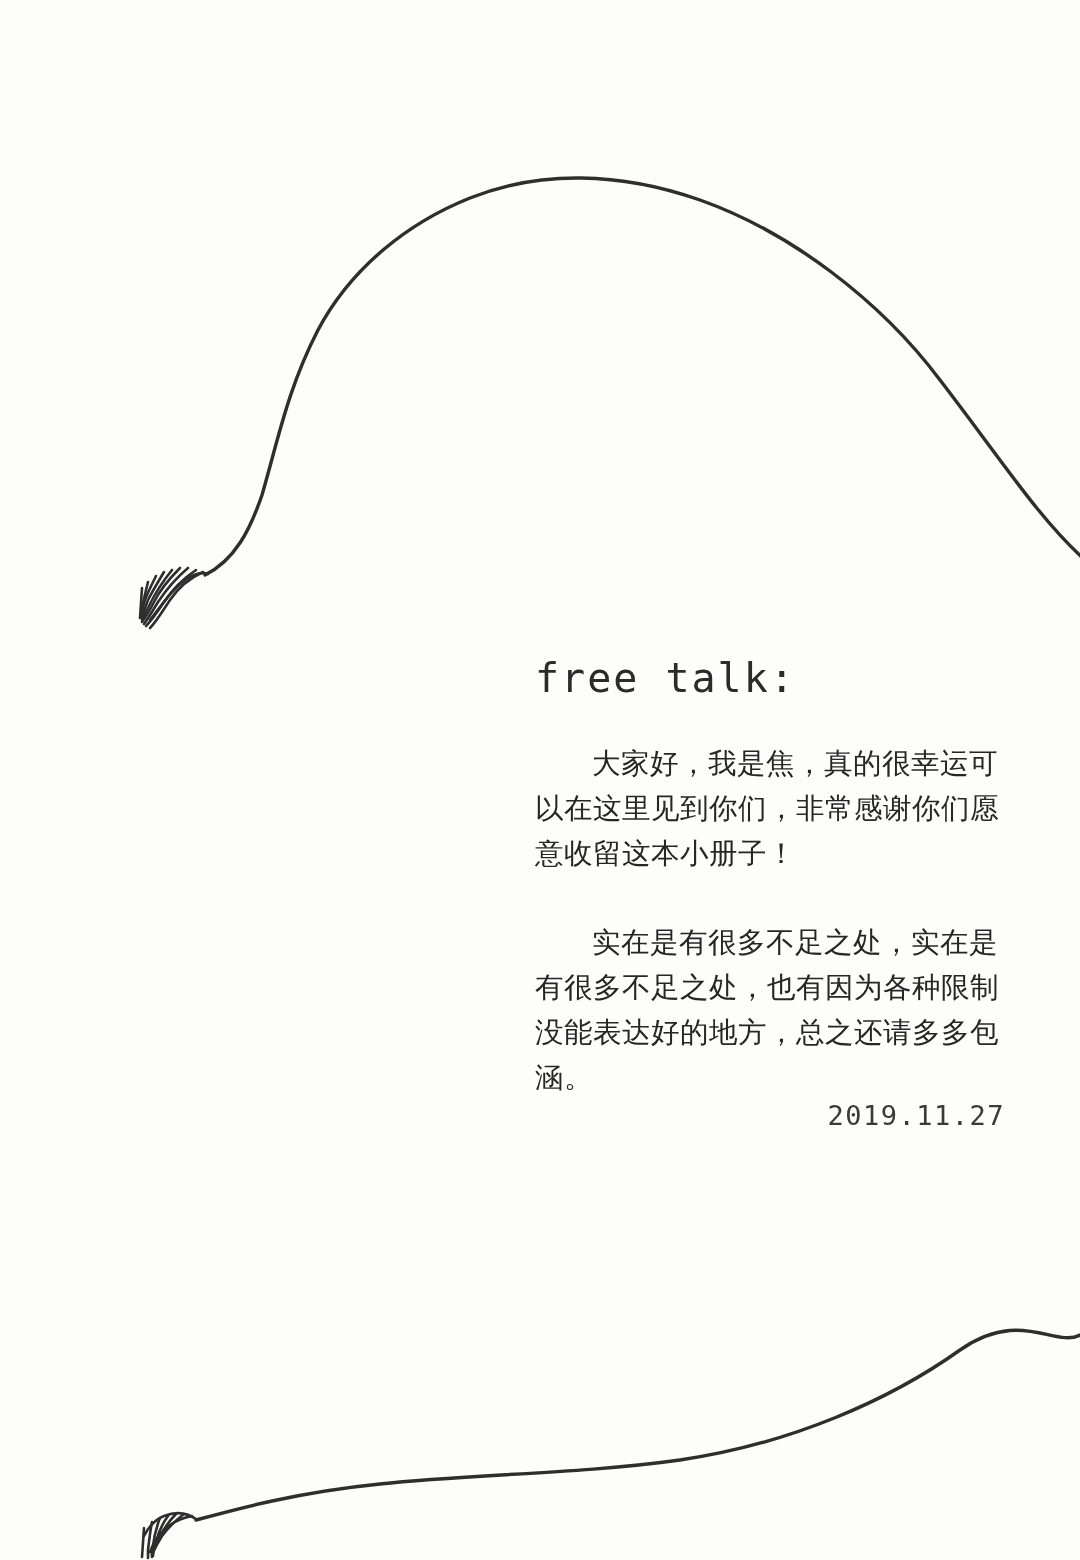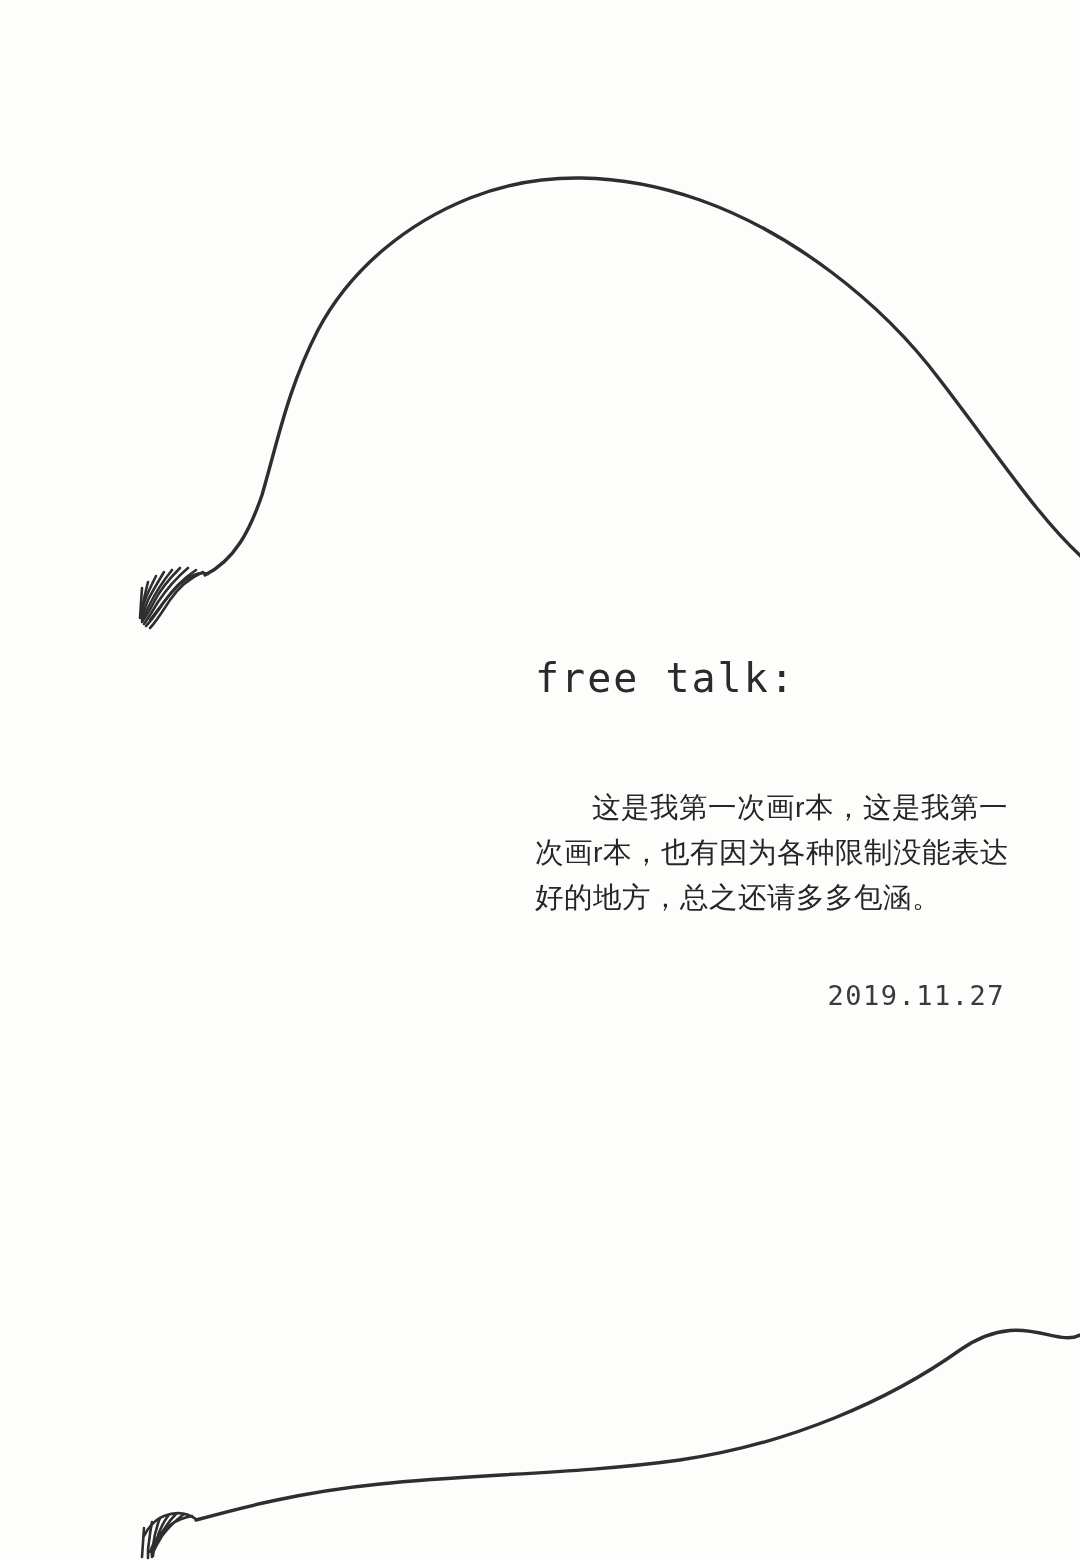--- a/index.html
+++ b/index.html
@@ -48,21 +48,20 @@
     letter-spacing: 0.5px;
   }
   .para.tight { margin-bottom: 0; }
   .gap { height: 44px; }
   .date {
     font-family: "DejaVu Sans Mono", monospace;
     font-size: 27px;
     color: #3a3a3a;
     letter-spacing: 1.5px;
     text-align: right;
-    margin-top: 60px;
     padding-right: 20px;
   }
 </style>
 </head>
 <body>
 
 <div class="page">
 
   <svg class="deco-svg" viewBox="0 0 1080 1560">
 
@@ -94,19 +93,20 @@
         <path d="M160,1518 C156,1528 154,1538 153,1546 C152,1552 152,1555 152,1557"></path>
         <path d="M152,1522 C150,1532 149,1542 148,1550 C148,1554 148,1556 148,1558"></path>
         <path d="M144,1528 L142,1557"></path>
       </g>
     </g>
   </svg>
 
   <div class="content">
     <h1 class="heading">free talk:</h1>
 
+    <p class="para tight">大家好，我是焦，真的很幸运可以在这里见到你们，非常感谢你们愿意收留这本小册子！</p>
     <div class="gap"></div>
-    <p class="para">这是我第一次画r本，这是我第一次画r本，也有因为各种限制没能表达好的地方，总之还请多多包涵。</p>
+    <p class="para">实在是有很多不足之处，实在是有很多不足之处，也有因为各种限制没能表达好的地方，总之还请多多包涵。</p>
 
     <div class="date">2019.11.27</div>
   </div>
 
 </div>
 
 </body></html>

